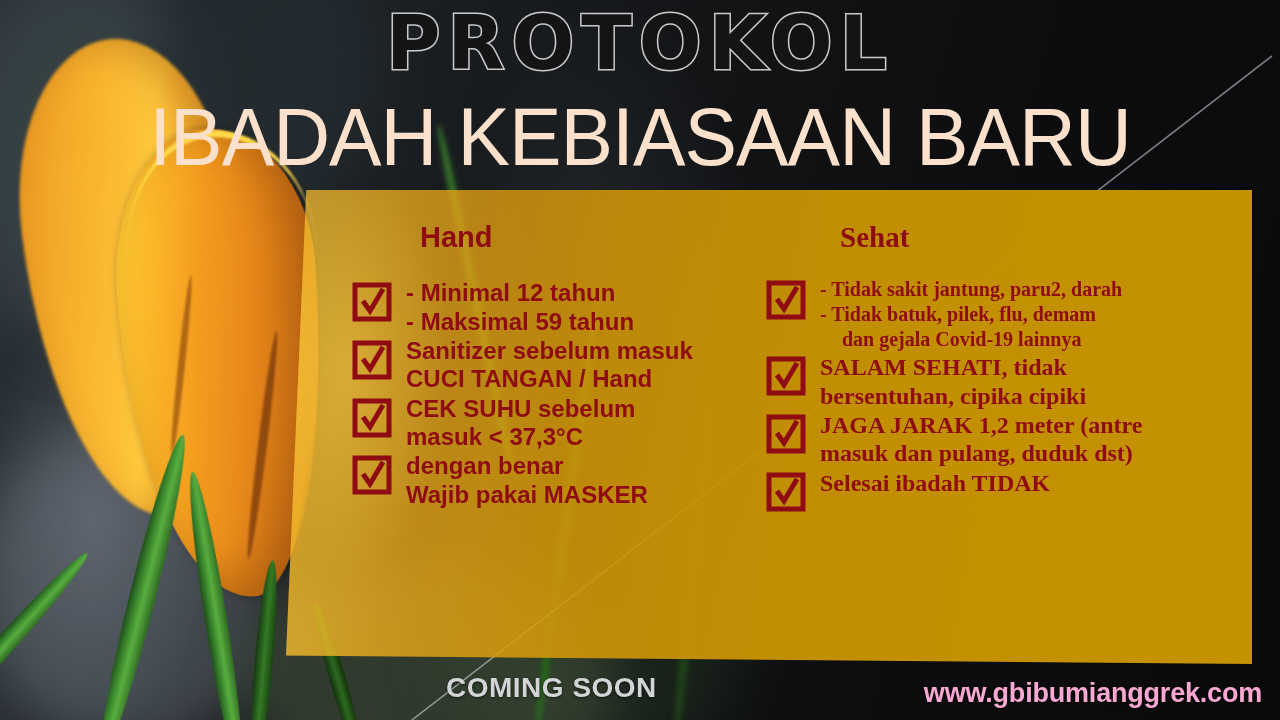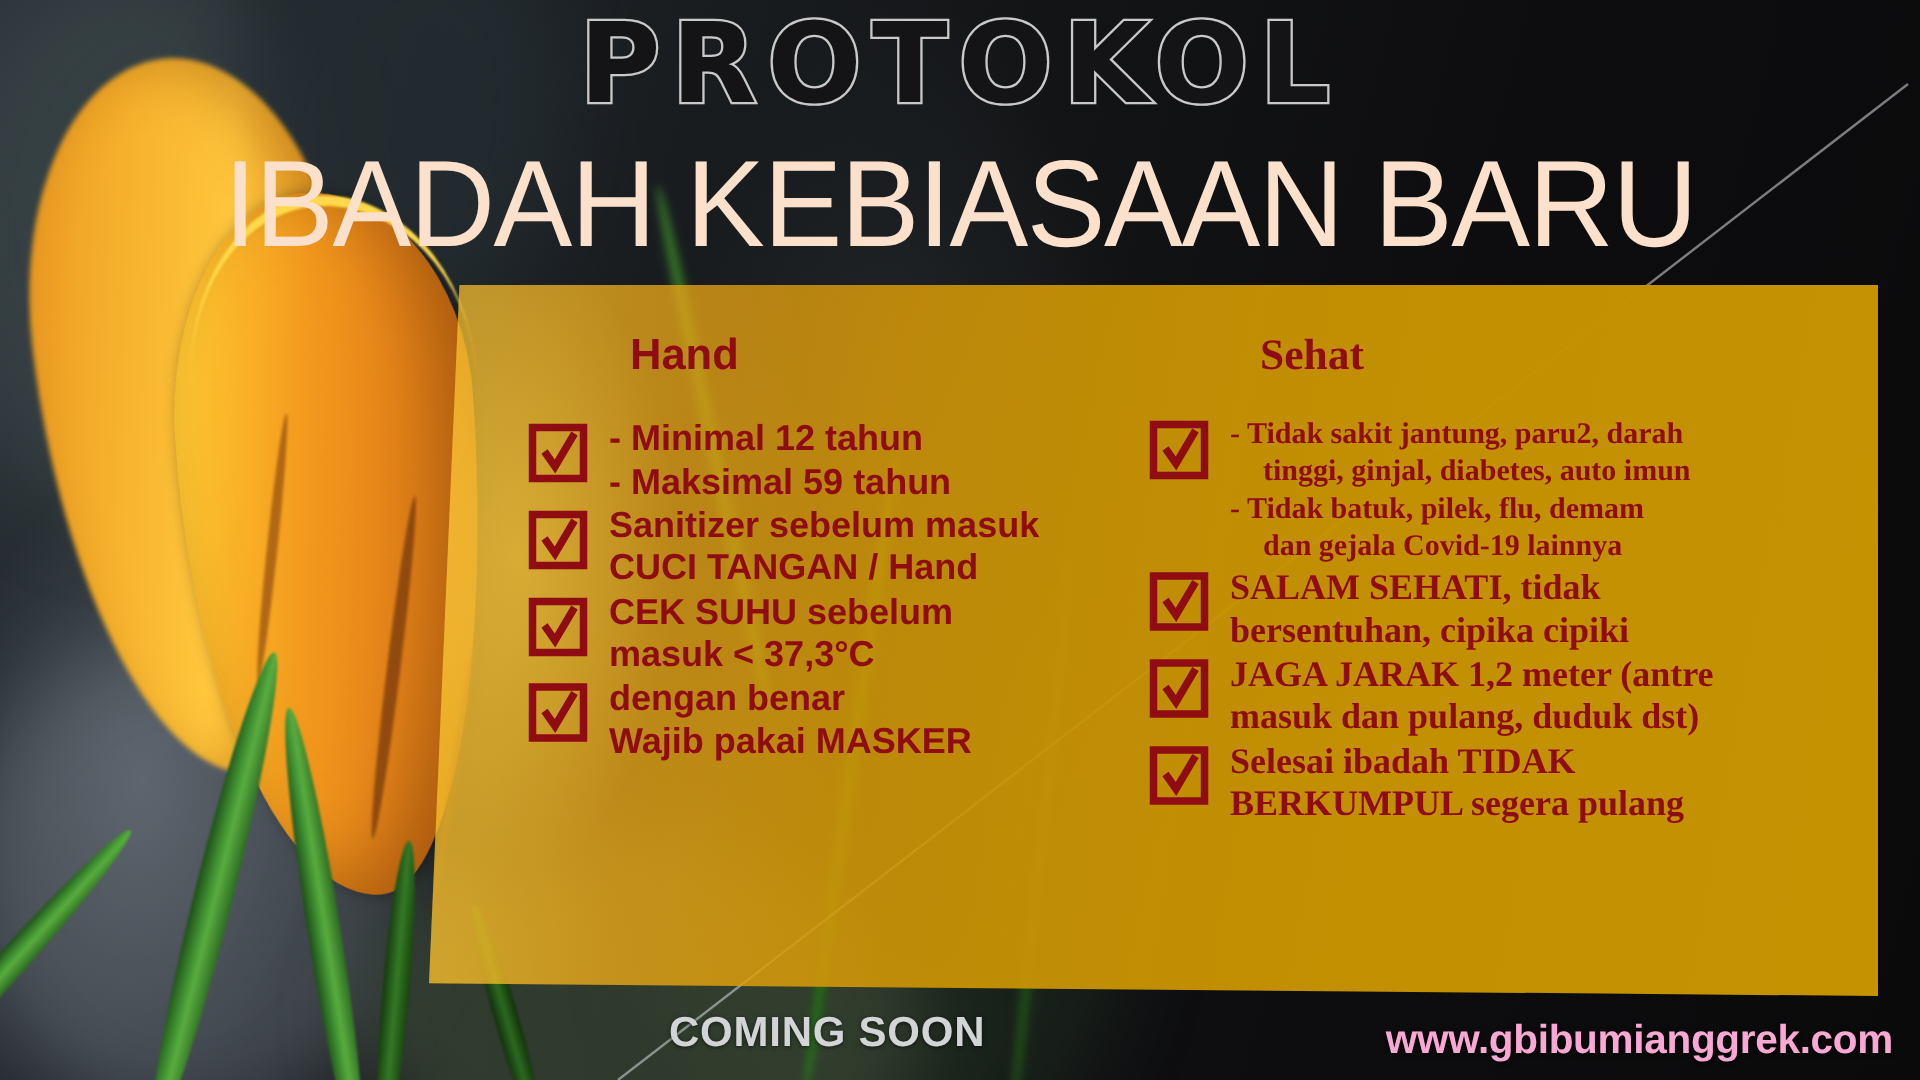--- a/index.html
+++ b/index.html
@@ -326,21 +326,20 @@
 
     <div class="section-head">Sehat</div>
 
     <div class="item row-sehat">
       <svg class="checkbox" viewBox="0 0 40 40">
         <rect x="3" y="3" width="34" height="34" fill="none" stroke="#8E0C12" stroke-width="5"></rect>
         <path d="M11 19 L18 29 L31 7" fill="none" stroke="#8E0C12" stroke-width="5"></path>
       </svg>
       <div class="item-text small">
         <span class="sub-line">-  Tidak sakit jantung,  paru2, darah</span>
-        <span class="sub-line" style="padding-left:22px">tinggi,  ginjal,  diabetes, auto imun</span>
         <span class="sub-line">-  Tidak batuk, pilek,  flu,  demam</span>
         <span class="sub-line" style="padding-left:22px">dan gejala Covid-19 lainnya</span>
       </div>
     </div>
 
     <div class="item row-salam">
       <svg class="checkbox" viewBox="0 0 40 40">
         <rect x="3" y="3" width="34" height="34" fill="none" stroke="#8E0C12" stroke-width="5"></rect>
         <path d="M11 19 L18 29 L31 7" fill="none" stroke="#8E0C12" stroke-width="5"></path>
       </svg>
@@ -361,21 +360,20 @@
       </div>
     </div>
 
     <div class="item row-selesai">
       <svg class="checkbox" viewBox="0 0 40 40">
         <rect x="3" y="3" width="34" height="34" fill="none" stroke="#8E0C12" stroke-width="5"></rect>
         <path d="M11 19 L18 29 L31 7" fill="none" stroke="#8E0C12" stroke-width="5"></path>
       </svg>
       <div class="item-text">
         <span class="sub-line">Selesai ibadah TIDAK</span>
-        <span class="sub-line">BERKUMPUL segera pulang</span>
       </div>
     </div>
   </div>
 
   <div class="footer-coming">COMING SOON</div>
   <div class="footer-url">www.gbibumianggrek.com</div>
 
 </div>
 
 </body></html>

